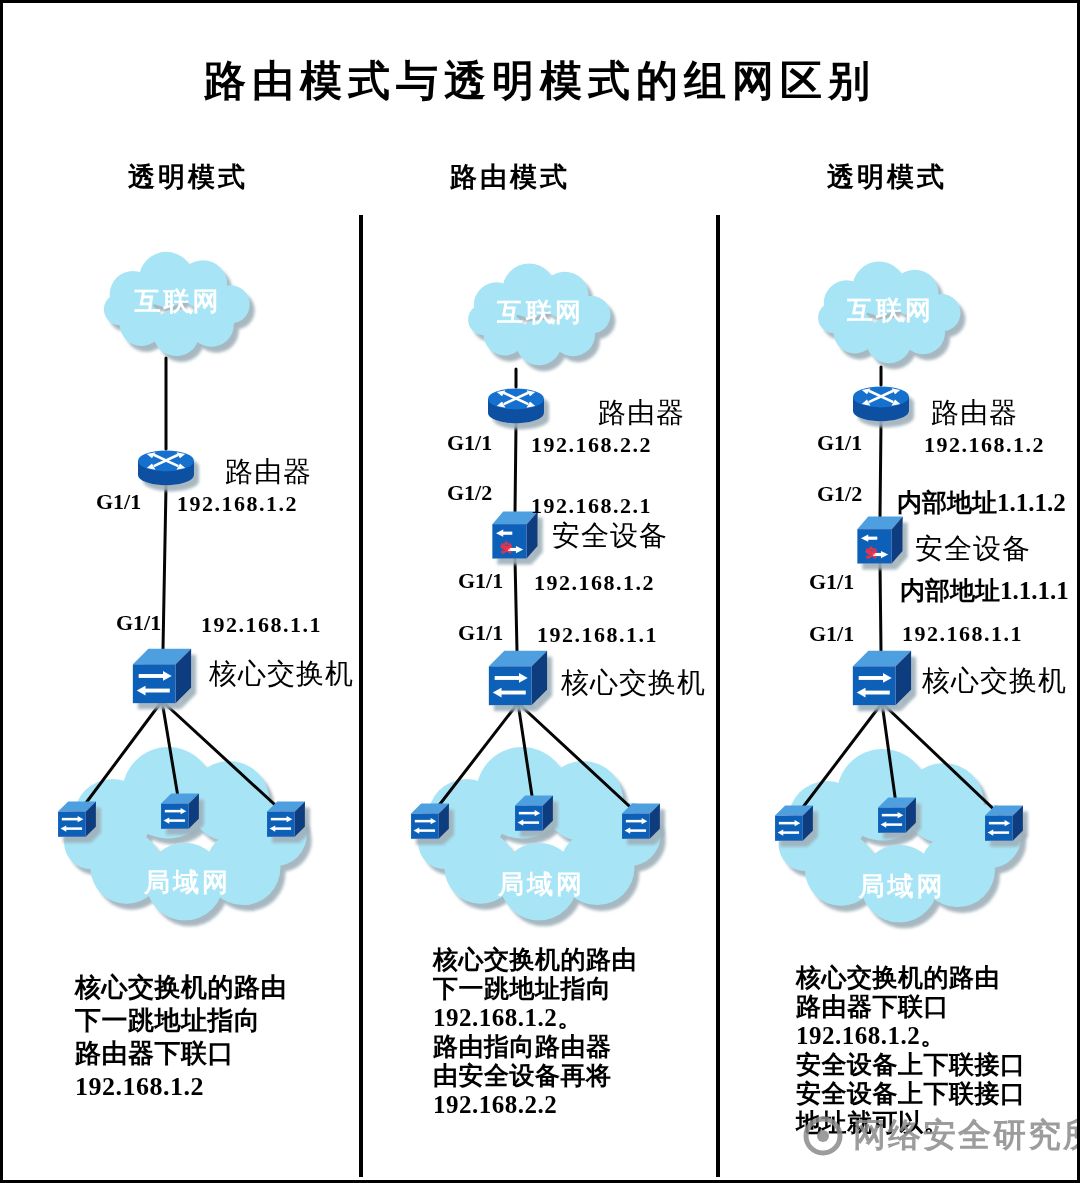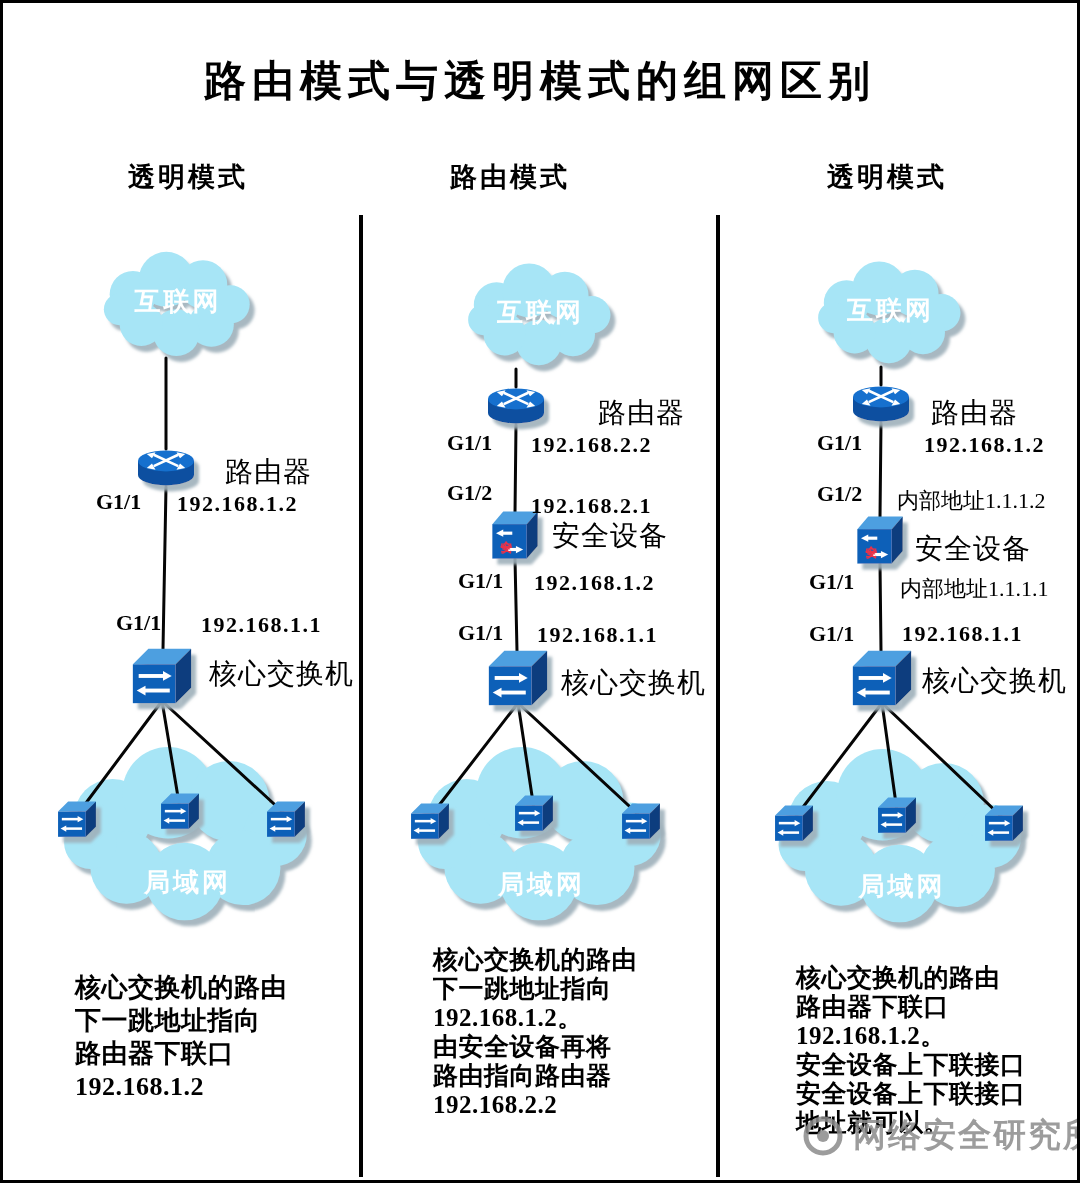--- a/index.html
+++ b/index.html
@@ -7,21 +7,21 @@
   body{font-family:"Liberation Serif","DejaVu Serif",serif;color:#000}
   .canvas{position:relative;width:1080px;height:1183px;background:#fff;border:3px solid #000;overflow:hidden}
   .layer{position:absolute;left:0;top:0}
   .title{position:absolute;top:50px;left:0;width:100%;text-align:center;font-size:42px;font-weight:700;letter-spacing:6px}
   .col-head{position:absolute;top:156px;width:220px;text-align:center;font-size:27px;font-weight:700;letter-spacing:3px}
   .divider{position:absolute;top:212px;width:4px;height:962px;background:#000}
   .cloud-label{position:absolute;color:#fff;font-size:26px;font-weight:700;text-align:center;letter-spacing:3px}
   .dev-label{position:absolute;font-size:28px;letter-spacing:1px;white-space:nowrap}
   .port{position:absolute;font-size:22px;font-weight:600;white-space:nowrap}
   .addr{position:absolute;font-size:22px;font-weight:600;letter-spacing:1.5px;white-space:nowrap}
-  .addr-sm{font-size:22px;letter-spacing:0;font-weight:400}
+  .addr-sm{font-size:25px;letter-spacing:0;font-weight:700}
   .note{position:absolute;font-size:25px;line-height:29px;font-weight:700;letter-spacing:.5px;white-space:nowrap}
   .note.spread{font-size:26px;line-height:33px}
   .watermark{position:absolute;left:798px;top:1110px;display:flex;align-items:center;gap:8px;color:#8b8b8b;opacity:.85;font-size:33px;font-weight:700;letter-spacing:2px;white-space:nowrap}
   .wm-logo{display:inline-block;width:44px;height:44px}
 </style>
 </head>
 <body>
 
 <div class="canvas">
 
@@ -169,22 +169,22 @@
   <span class="port" style="left:455px;top:565px">G1/1</span>
   <span class="addr" style="left:531px;top:567px">192.168.1.2</span>
   <span class="port" style="left:455px;top:617px">G1/1</span>
   <span class="addr" style="left:534px;top:619px">192.168.1.1</span>
   <div class="dev-label" style="left:558px;top:661px">核心交换机</div>
   <div class="cloud-label" style="left:396px;top:864px;width:285px">局域网</div>
   <div class="note" style="left:430px;top:942px">
     <div>核心交换机的路由</div>
     <div>下一跳地址指向</div>
     <div>192.168.1.2。</div>
+    <div>路由指向路由器</div>
     <div>由安全设备再将</div>
-    <div>路由指向路由器</div>
     <div>192.168.2.2</div>
   </div>
 
   <div class="cloud-label" style="left:800px;top:290px;width:175px">互联网</div>
   <div class="dev-label" style="left:928px;top:391px">路由器</div>
   <span class="port" style="left:814px;top:427px">G1/1</span>
   <span class="addr" style="left:921px;top:429px">192.168.1.2</span>
   <span class="port" style="left:814px;top:478px">G1/2</span>
   <span class="addr addr-sm" style="left:894px;top:483px">内部地址1.1.1.2</span>
   <div class="dev-label" style="left:912px;top:527px">安全设备</div>

